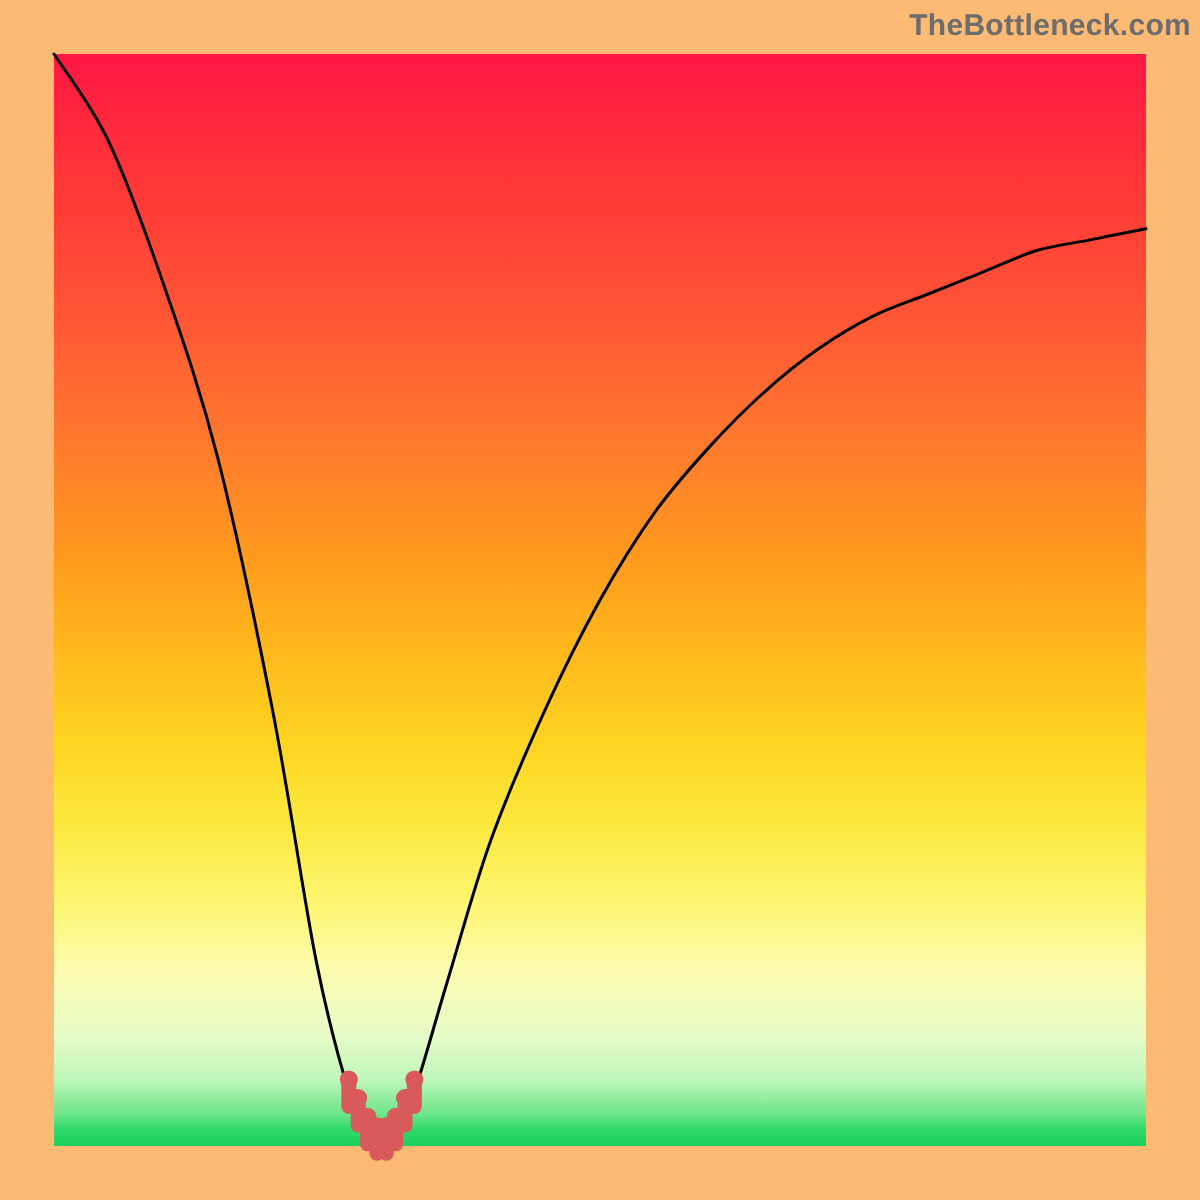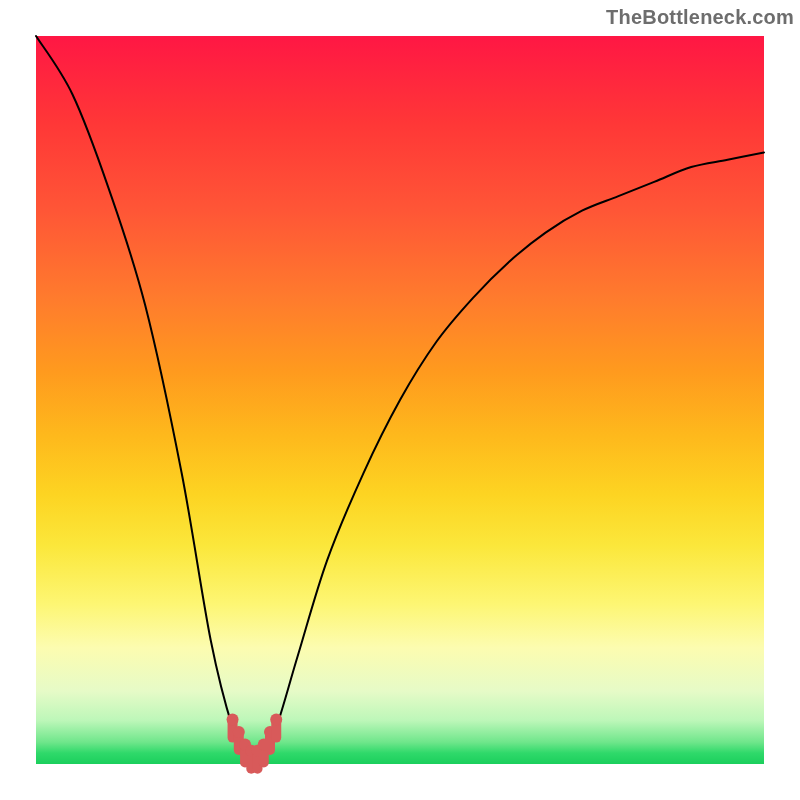--- a/index.html
+++ b/index.html
@@ -6,21 +6,21 @@
     margin: 0;
     padding: 0;
     width: 800px;
     height: 800px;
     background: #000;
     overflow: hidden;
   }
   .frame {
     position: absolute;
     inset: 0;
-    background: #ffffff;
+    background: #fdba74;
   }
   .plot-area {
     position: absolute;
     left: 36px;
     top: 36px;
     width: 728px;
     height: 728px;
   }
   .gradient {
     position: absolute;

